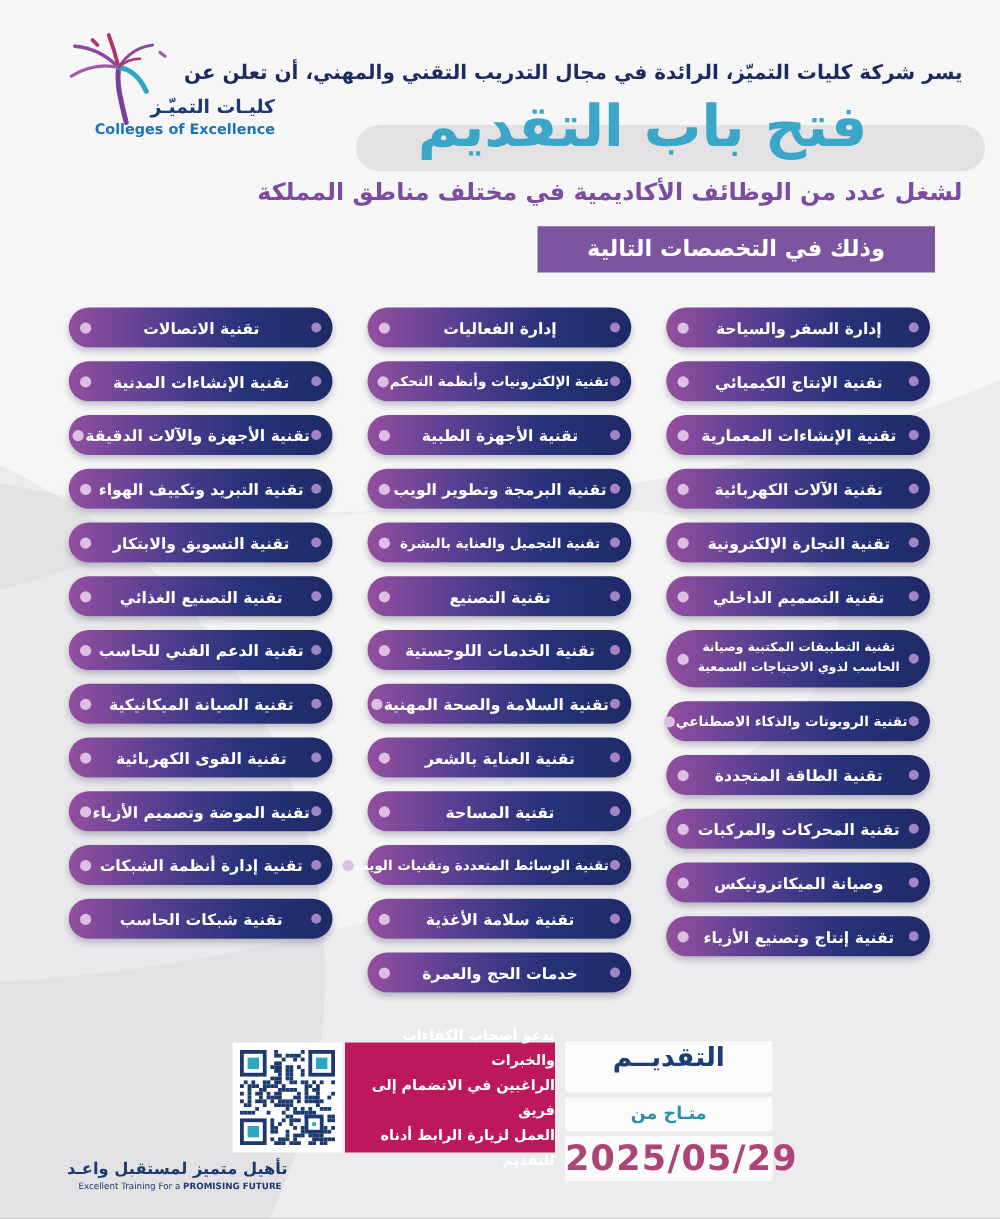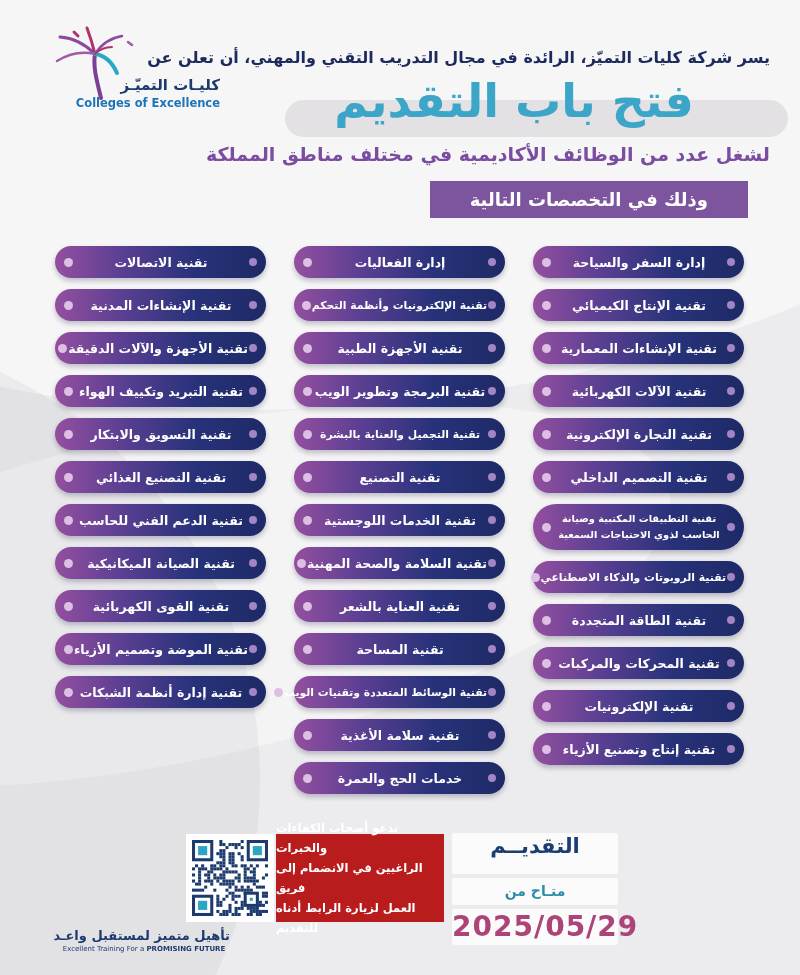--- a/index.html
+++ b/index.html
@@ -53,21 +53,21 @@
     font-size:12.5px; white-space:nowrap; padding:0 1px;}
   .pill.sm1 .pill-label{font-size:10.8px;}
   .pill.sm2{min-height:46px;border-radius:23px;}
   .pill.sm2 .pill-label{font-size:9.8px; white-space:normal; line-height:1.6;}
 
   
   .qr-wrap{position:absolute; left:186px; top:834px; width:88px; height:88px;
     background:#fff; padding:6px;}
   .qr-wrap svg{width:76px; height:76px; display:block;}
   .cta-box{position:absolute; left:276px; top:834px; width:168px; height:88px;
-    background:#b91c1c; color:#fff; direction:rtl; text-align:left;
+    background:#be185d; color:#fff; direction:rtl; text-align:right;
     display:flex; flex-direction:column; justify-content:center;
     font-weight:bold; font-size:11.5px; line-height:1.75;}
   .apply{position:absolute; left:452px; top:833px; width:166px;}
   .strip{background:#fbfbfc; border-radius:2px; text-align:center; margin-bottom:4px;}
   .strip.t1{height:41px; line-height:27px; color:#1d3c74; font-weight:bold;
     font-size:21px; direction:rtl;}
   .strip.t2{height:27px; line-height:27px; color:#2d8ca6; font-weight:bold;
     font-size:14px; direction:rtl;}
   .strip.t3{height:36px; line-height:36px; color:#ad4478; font-weight:bold;
     font-size:28px; direction:ltr; letter-spacing:1px;}
@@ -157,21 +157,21 @@
           <span class="pill-label">تقنية الطاقة المتجددة</span>
           <span class="dot-end"></span>
         </div>
         <div class="pill">
           <span class="dot-ring"></span>
           <span class="pill-label">تقنية المحركات والمركبات</span>
           <span class="dot-end"></span>
         </div>
         <div class="pill">
           <span class="dot-ring"></span>
-          <span class="pill-label">تقنية الإلكترونيات</span>
+          <span class="pill-label">وصيانة الميكاترونيكس</span>
           <span class="dot-end"></span>
         </div>
         <div class="pill">
           <span class="dot-ring"></span>
           <span class="pill-label">تقنية إنتاج وتصنيع الأزياء</span>
           <span class="dot-end"></span>
         </div>
       </div>
     <div class="col">
         <div class="pill">
@@ -287,20 +287,25 @@
           <span class="dot-end"></span>
         </div>
         <div class="pill">
           <span class="dot-ring"></span>
           <span class="pill-label">تقنية الموضة وتصميم الأزياء</span>
           <span class="dot-end"></span>
         </div>
         <div class="pill">
           <span class="dot-ring"></span>
           <span class="pill-label">تقنية إدارة أنظمة الشبكات</span>
+          <span class="dot-end"></span>
+        </div>
+        <div class="pill">
+          <span class="dot-ring"></span>
+          <span class="pill-label">تقنية شبكات الحاسب</span>
           <span class="dot-end"></span>
         </div>
       </div>
   </div>
 
   <div class="qr-wrap">
     <svg xmlns="http://www.w3.org/2000/svg" viewBox="0 0 100 100">
         <rect x="36" y="0" width="4" height="4" fill="#1c3a6e"></rect>
         <rect x="64" y="0" width="4" height="4" fill="#1c3a6e"></rect>
         <rect x="36" y="4" width="4" height="4" fill="#1c3a6e"></rect>

